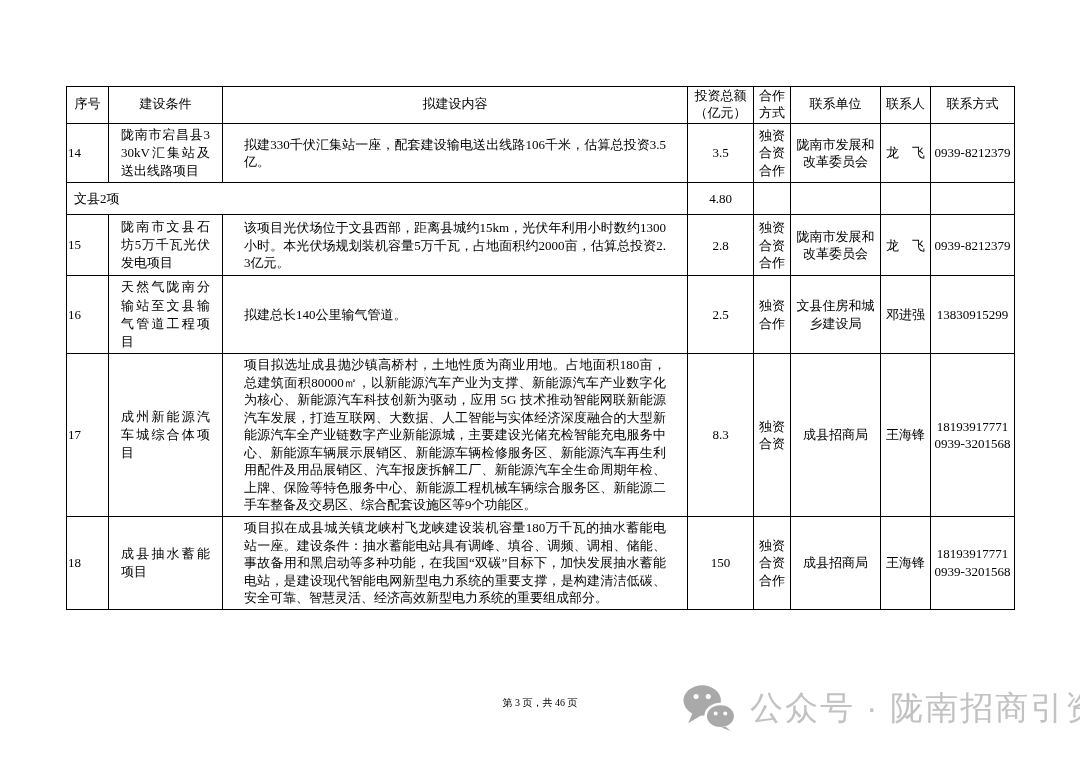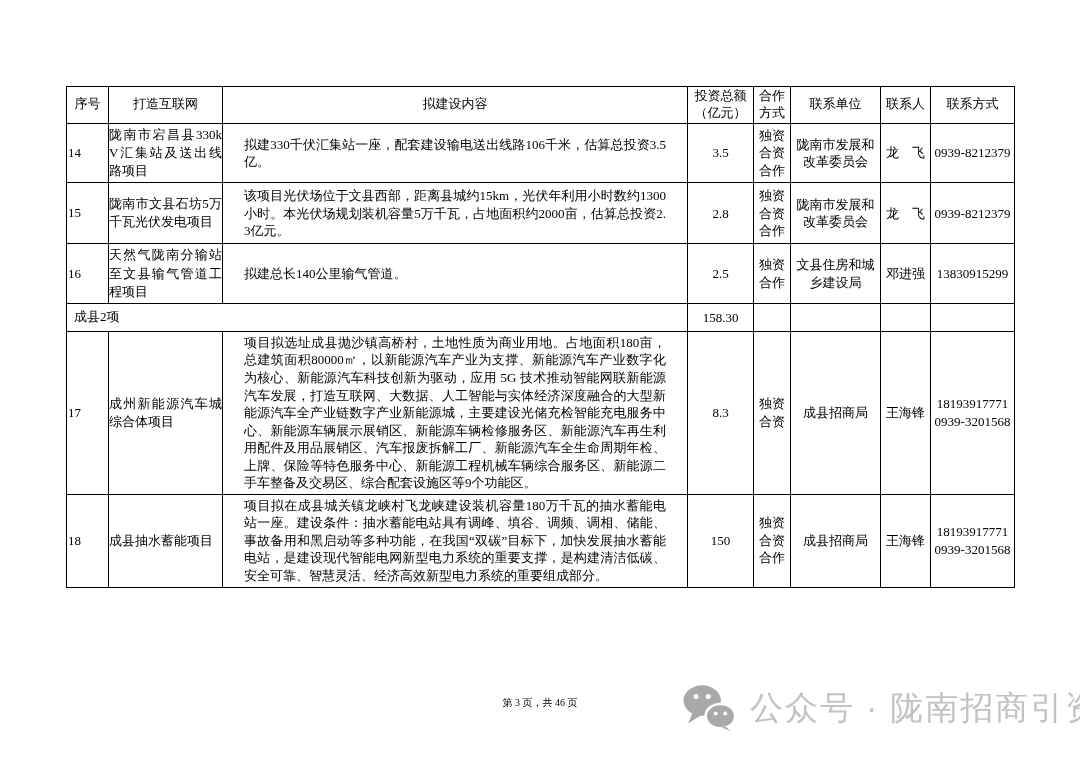--- a/index.html
+++ b/index.html
@@ -11,21 +11,21 @@
     position:absolute; left:66px; top:86px; width:948px;
     border-collapse:collapse; table-layout:fixed;
   }
   table.projects th, table.projects td {
     border:1px solid #000; font-size:13px; font-weight:normal;
     vertical-align:middle; overflow:hidden; word-break:break-all;
   }
   th { text-align:center; line-height:1.3; padding:1px; }
   .pre { white-space:pre-line; }
   .c-no { text-align:left; }
-  .c-name { text-align:justify; text-justify:inter-character; padding:2px 0; line-height:1.4; }
+  .c-name { text-align:justify; text-justify:inter-character; padding:2px 12px; line-height:1.4; }
   .c-content { text-align:justify; text-justify:inter-character; padding:2px 21px; line-height:1.35; }
   .c-inv, .c-coop, .c-unit, .c-person, .c-phone { text-align:center; line-height:1.35; padding:1px; }
   .group-label { text-align:left; padding:2px 7px; }
   .page-footer {
     position:absolute; left:0; top:696px; width:1080px; text-align:center;
     font-size:10px; color:#000;
   }
   .watermark {
     position:absolute; left:682px; top:684px; display:flex; align-items:center;
     font-family:"Liberation Sans","DejaVu Sans",sans-serif;
@@ -45,21 +45,21 @@
       <col style="width:465px">
     <col style="width:66px">
       <col style="width:37px">
       <col style="width:90px">
     <col style="width:50px">
       <col style="width:84px">
   </colgroup>
   <tbody>
       <tr style="height:35px">
     <th>序号</th>
-    <th>打造互联网</th>
+    <th>建设条件</th>
     <th>拟建设内容</th>
     <th class="pre">投资总额
 （亿元）</th>
     <th class="pre">合作
 方式</th>
     <th>联系单位</th>
     <th>联系人</th>
     <th>联系方式</th>
   </tr>
 
@@ -67,20 +67,28 @@
     <td class="c-no">14</td>
     <td class="c-name">陇南市宕昌县330kV汇集站及送出线路项目</td>
     <td class="c-content">拟建330千伏汇集站一座，配套建设输电送出线路106千米，估算总投资3.5亿。</td>
     <td class="c-inv">3.5</td>
     <td class="c-coop">独资合资合作</td>
     <td class="c-unit">陇南市发展和改革委员会</td>
     <td class="c-person">龙　飞</td>
     <td class="c-phone pre">0939-8212379</td>
   </tr>
 
+  <tr style="height:32px">
+    <td class="group-label" colspan="3">文县2项</td>
+    <td class="c-inv">4.80</td>
+    <td></td>
+    <td></td>
+    <td></td>
+    <td></td>
+  </tr>
 
   <tr style="height:61px">
     <td class="c-no">15</td>
     <td class="c-name">陇南市文县石坊5万千瓦光伏发电项目</td>
     <td class="c-content">该项目光伏场位于文县西部，距离县城约15km，光伏年利用小时数约1300小时。本光伏场规划装机容量5万千瓦，占地面积约2000亩，估算总投资2.3亿元。</td>
     <td class="c-inv">2.8</td>
     <td class="c-coop">独资合资合作</td>
     <td class="c-unit">陇南市发展和改革委员会</td>
     <td class="c-person">龙　飞</td>
     <td class="c-phone pre">0939-8212379</td>
@@ -90,28 +98,20 @@
     <td class="c-no">16</td>
     <td class="c-name">天然气陇南分输站至文县输气管道工程项目</td>
     <td class="c-content">拟建总长140公里输气管道。</td>
     <td class="c-inv">2.5</td>
     <td class="c-coop">独资合作</td>
     <td class="c-unit">文县住房和城乡建设局</td>
     <td class="c-person">邓进强</td>
     <td class="c-phone pre">13830915299</td>
   </tr>
 
-  <tr style="height:28px">
-    <td class="group-label" colspan="3">成县2项</td>
-    <td class="c-inv">158.30</td>
-    <td></td>
-    <td></td>
-    <td></td>
-    <td></td>
-  </tr>
 
   <tr style="height:157px">
     <td class="c-no">17</td>
     <td class="c-name">成州新能源汽车城综合体项目</td>
     <td class="c-content">项目拟选址成县抛沙镇高桥村，土地性质为商业用地。占地面积180亩，总建筑面积80000㎡，以新能源汽车产业为支撑、新能源汽车产业数字化为核心、新能源汽车科技创新为驱动，应用 5G 技术推动智能网联新能源汽车发展，打造互联网、大数据、人工智能与实体经济深度融合的大型新能源汽车全产业链数字产业新能源城，主要建设光储充检智能充电服务中心、新能源车辆展示展销区、新能源车辆检修服务区、新能源汽车再生利用配件及用品展销区、汽车报废拆解工厂、新能源汽车全生命周期年检、上牌、保险等特色服务中心、新能源工程机械车辆综合服务区、新能源二手车整备及交易区、综合配套设施区等9个功能区。</td>
     <td class="c-inv">8.3</td>
     <td class="c-coop">独资合资</td>
     <td class="c-unit">成县招商局</td>
     <td class="c-person">王海锋</td>
     <td class="c-phone pre">18193917771

